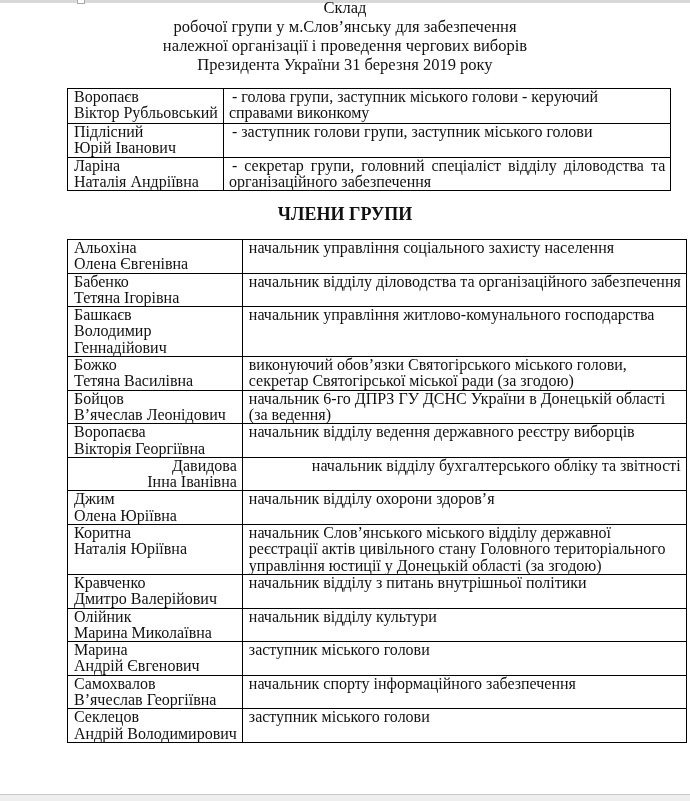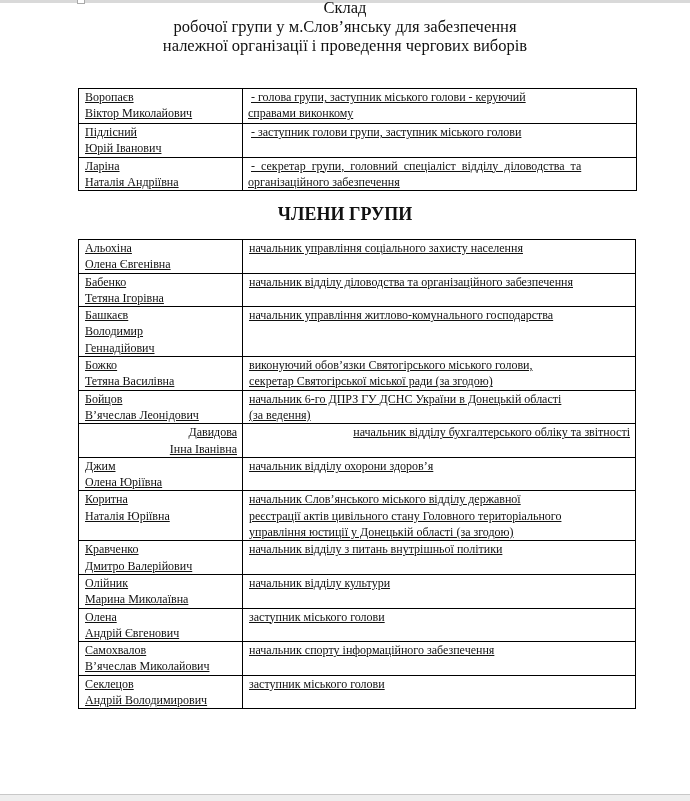--- a/index.html
+++ b/index.html
@@ -20,22 +20,22 @@
   .bottom-bar {
     position:absolute; left:0; top:794px; width:690px; height:7px;
     background:#eeeeee; border-top:1px solid #c8c8c8;
   }
   .title-block {
     position:absolute; left:0; top:-2px; width:690px;
     text-align:center; font-size:16.5px; line-height:19px;
   }
   .title-block div { white-space:nowrap; }
   table.grid {
-    position:absolute; left:78px; border-collapse:collapse;
-    font-size:12px; line-height:16.3px;text-decoration:underline;
+    position:absolute; left:67px; border-collapse:collapse;
+    font-size:16px; line-height:16.3px;
   }
   table.grid td {
     border:1px solid #000; vertical-align:top; padding:0 5px 0 6px;
   }
   table.leaders { top:88px; width:559px; }
   table.leaders td.name { width:152px; }
   table.leaders td.role { padding-left:8px; }
   table.members { top:239px; width:558px; }
   table.members td.name { width:152px; }
   table.members td.role { padding-left:6px; }
@@ -49,28 +49,29 @@
 </head>
 <body>
 
 <div class="top-bar"></div>
 <div class="corner-mark"></div>
 
 <div class="title-block">
   <div>Склад</div>
   <div>робочої групи у м.Слов’янську для забезпечення</div>
   <div>належної організації і проведення чергових виборів</div>
+  <div>Президента України 31 березня 2019 року</div>
 </div>
 
 <table class="grid leaders">
   <tbody>
     <tr style="height:35px">
       <td class="name">
         <span class="line">Воропаєв</span>
-        <span class="line">Віктор Миколайович</span>
+        <span class="line">Віктор Рубльовський</span>
       </td>
       <td class="role">
         <span class="line">- голова групи, заступник міського голови - керуючий</span>
         <span class="line" style="margin-left:-3px">справами виконкому</span>
       </td>
     </tr>
     <tr style="height:32px">
       <td class="name">
         <span class="line">Підлісний</span>
         <span class="line">Юрій Іванович</span>
@@ -137,20 +138,29 @@
       <tr style="height: 32.9px;">
         <td class="name">
           <span class="line">Бойцов</span>
           <span class="line">В’ячеслав Леонідович</span>
         </td>
         <td class="role">
           <span class="line">начальник 6-го ДПРЗ ГУ ДСНС України в Донецькій області</span>
           <span class="line">(за ведення)</span>
         </td>
       </tr>
+      <tr style="height: 32.9px;">
+        <td class="name">
+          <span class="line">Воропаєва</span>
+          <span class="line">Вікторія Георгіївна</span>
+        </td>
+        <td class="role">
+          <span class="line">начальник відділу ведення державного реєстру виборців</span>
+        </td>
+      </tr>
       <tr style="height: 32.9px; text-align: right;">
         <td class="name">
           <span class="line">Давидова</span>
           <span class="line">Інна Іванівна</span>
         </td>
         <td class="role">
           <span class="line">начальник відділу бухгалтерського обліку та звітності</span>
         </td>
       </tr>
       <tr style="height: 32.9px;">
@@ -186,31 +196,31 @@
         <td class="name">
           <span class="line">Олійник</span>
           <span class="line">Марина Миколаївна</span>
         </td>
         <td class="role">
           <span class="line">начальник відділу культури</span>
         </td>
       </tr>
       <tr style="height: 32.9px;">
         <td class="name">
-          <span class="line">Олена</span>
+          <span class="line">Марина</span>
           <span class="line">Андрій Євгенович</span>
         </td>
         <td class="role">
           <span class="line">заступник міського голови</span>
         </td>
       </tr>
       <tr style="height: 32.9px;">
         <td class="name">
           <span class="line">Самохвалов</span>
-          <span class="line">В’ячеслав Миколайович</span>
+          <span class="line">В’ячеслав Георгіївна</span>
         </td>
         <td class="role">
           <span class="line">начальник спорту інформаційного забезпечення</span>
         </td>
       </tr>
       <tr style="height: 32.9px;">
         <td class="name">
           <span class="line">Секлецов</span>
           <span class="line">Андрій Володимирович</span>
         </td>

